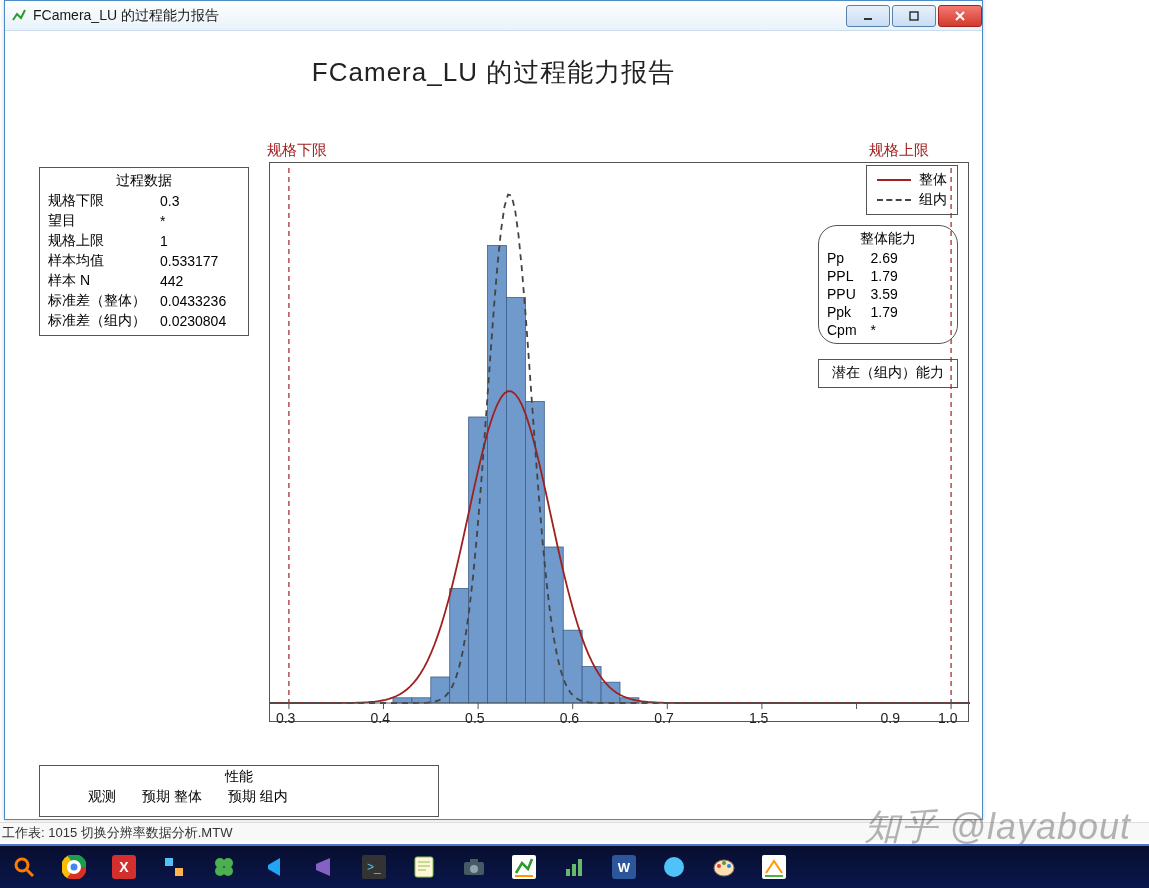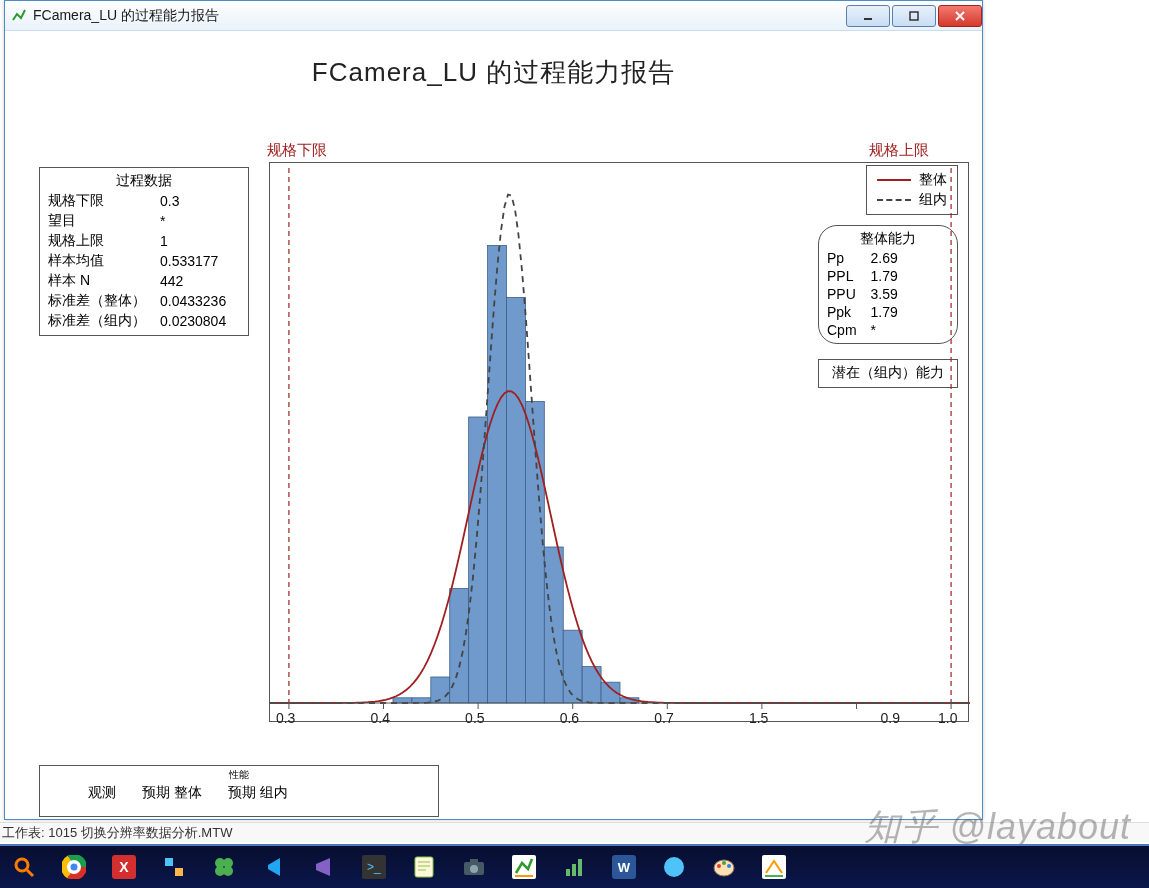--- a/index.html
+++ b/index.html
@@ -27,21 +27,21 @@
   .legline { width:34px; height:0;}
   .legline.solid { border-top:2px solid #a02020;}
   .legline.dash { border-top:2px dashed #444;}
   .chartarea { position:absolute; left:250px; top:125px; width:700px; height:560px; border:1px solid #555;}
   .axistick { position:absolute; font-size:14px; color:#222;}
   .watermark { position:absolute; right:18px; bottom:36px; font-size:36px; color:rgba(90,90,90,0.45); font-style:italic; letter-spacing:1px; pointer-events:none;}
   .statusline { position:absolute; left:0; top:822px; width:1149px; height:20px; font-size:13px; color:#333; background:#f8f8f8; padding-left:2px; border-top:1px solid #ddd; line-height:20px;}
   .taskbar { position:absolute; left:0; bottom:0; width:1149px; height:44px; background:linear-gradient(#080e30,#0a174b); display:flex; align-items:center; padding:0 10px; gap:22px; border-top:2px solid #4f77c2;}
   .tb-icon { width:28px; height:28px; display:flex; align-items:center; justify-content:center;}
   .perfbox { position:absolute; border:1px solid #555; padding:2px 8px 4px 8px; background:#fff;}
-  .perfbox .hdr { text-align:center; font-size:10px;}
+  .perfbox .hdr { text-align:center; font-size:14px;}
   .perfbox td { font-size:14px; padding:0 12px; text-align:center;}
 </style>
 </head>
 <body>
 
 <div class="desktop">
 
   <div class="window">
     <div class="titlebar">
       <span class="icon">

